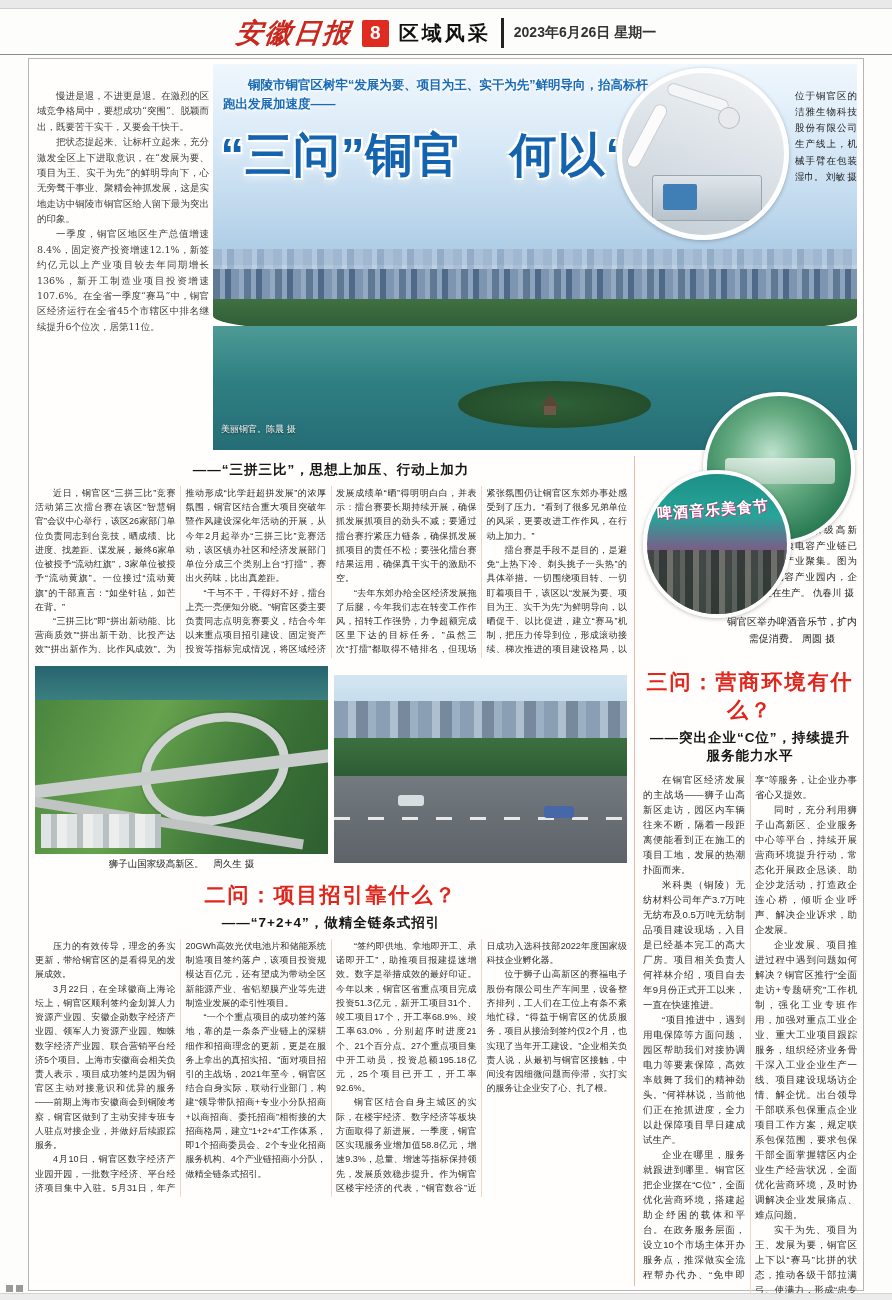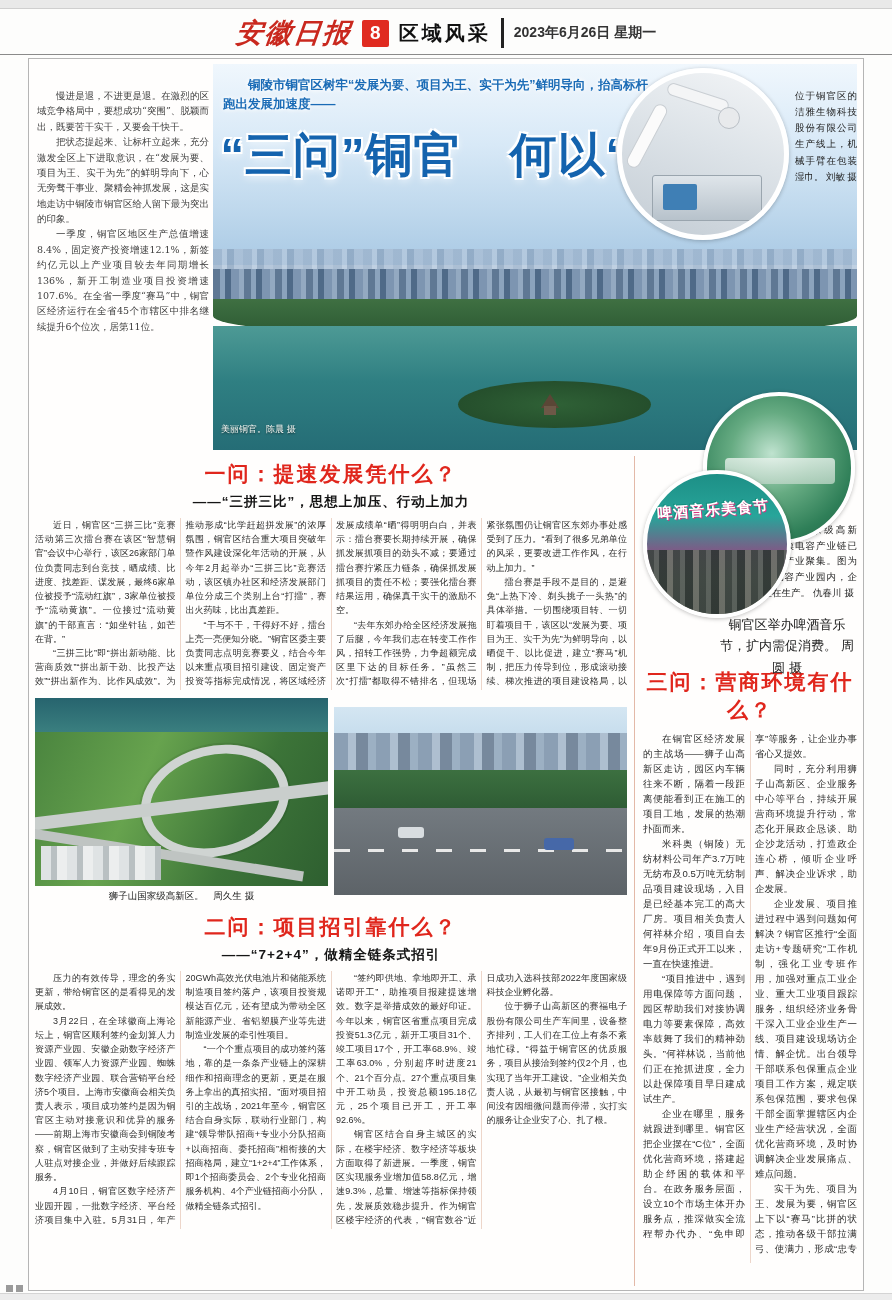--- a/index.html
+++ b/index.html
@@ -88,21 +88,21 @@
   .sec2-body { height:258px; margin-top:7px; }
 
   
   .circles { position:relative; height:208px; }
   .film-circle { position:absolute; top:-64px; right:2px; width:152px; height:152px; border-radius:50%; border:4px solid #fff; box-shadow:0 1px 4px rgba(0,0,0,.25); background:radial-gradient(circle at 45% 40%,#bfe3cf 0%,#66ab82 35%,#2f7f58 70%,#1f5e42 100%); z-index:3; }
   .film-circle:after { content:""; position:absolute; left:18px; top:62px; width:110px; height:26px; background:linear-gradient(180deg,#e8f2ec,#bcd6c6); border-radius:4px; opacity:.8; }
   .beer-circle { position:absolute; top:14px; left:0px; width:148px; height:148px; border-radius:50%; border:4px solid #fff; box-shadow:0 1px 4px rgba(0,0,0,.25); background:linear-gradient(180deg,#1d8f86 0%,#27a59a 30%,#7e5a86 55%,#6b6f62 75%,#4c5349 100%); overflow:hidden; z-index:4; }
   .beer-text { position:absolute; left:10px; top:26px; width:130px; color:#fff; font-weight:900; font-size:15px; letter-spacing:1px; text-shadow:1px 1px 0 #d4377e,-1px -1px 0 #128f7e; transform:rotate(-4deg); }
   .beer-circle .crowd { position:absolute; bottom:0; left:0; right:0; height:46%; background:repeating-linear-gradient(90deg,#3c4440 0 7px,#5a615c 7px 12px,#2e3633 12px 20px,#6d7069 20px 26px); opacity:.9; }
   .film-caption { position:absolute; top:66px; right:0; width:104px; font-family:"DejaVu Serif", serif; font-size:9.5px; line-height:1.65; color:#222; text-align:justify; }
-  .beer-caption { position:absolute; top:158px; left:74px; right:0; font-family:"DejaVu Serif", serif; font-size:13px; line-height:1.65; color:#222; text-align:center; }
+  .beer-caption { position:absolute; top:158px; left:84px; right:0; font-family:"DejaVu Serif", serif; font-size:10px; line-height:1.65; color:#222; text-align:center; }
 
   .sec3 { margin-top:4px; }
   .sec3-body { height:532px; margin-top:7px; font-size:9.5px; }
 </style>
 </head>
 <body>
 
 <div class="page">
   <div class="top-strip"></div>
 
@@ -144,21 +144,20 @@
           <div class="machine"></div>
         </div>
         <div class="robot-caption">位于铜官区的洁雅生物科技股份有限公司生产线上，机械手臂在包装湿巾。 刘敏 摄</div>
       </div>
     </div>
 
     <div class="body-row">
 
       <div class="left-region">
         <section class="sec1">
-          <h2 class="sec-title">一问：提速发展凭什么？</h2>
           <h3 class="sec-sub">——“三拼三比”，思想上加压、行动上加力</h3>
           <div class="cols cols4 sec1-body">
               <p>近日，铜官区“三拼三比”竞赛活动第三次擂台赛在该区“智慧铜官”会议中心举行，该区26家部门单位负责同志到台竞技，晒成绩、比进度、找差距、谋发展，最终6家单位被授予“流动红旗”，3家单位被授予“流动黄旗”。一位接过“流动黄旗”的干部直言：“如坐针毡，如芒在背。”</p>
               <p>“三拼三比”即“拼出新动能、比营商质效”“拼出新干劲、比投产达效”“拼出新作为、比作风成效”。为推动形成“比学赶超拼发展”的浓厚氛围，铜官区结合重大项目突破年暨作风建设深化年活动的开展，从今年2月起举办“三拼三比”竞赛活动，该区镇办社区和经济发展部门单位分成三个类别上台“打擂”，赛出火药味，比出真差距。</p>
               <p>“干与不干，干得好不好，擂台上亮一亮便知分晓。”铜官区委主要负责同志点明竞赛要义，结合今年以来重点项目招引建设、固定资产投资等指标完成情况，将区域经济发展成绩单“晒”得明明白白，并表示：擂台赛要长期持续开展，确保抓发展抓项目的劲头不减；要通过擂台赛拧紧压力链条，确保抓发展抓项目的责任不松；要强化擂台赛结果运用，确保真干实干的激励不空。</p>
               <p>“去年东郊办给全区经济发展拖了后腿，今年我们志在转变工作作风，招转工作强势，力争超额完成区里下达的目标任务。”虽然三次“打擂”都取得不错排名，但现场紧张氛围仍让铜官区东郊办事处感受到了压力。“看到了很多兄弟单位的风采，更要改进工作作风，在行动上加力。”</p>
               <p>擂台赛是手段不是目的，是避免“上热下冷、剃头挑子一头热”的具体举措。一切围绕项目转、一切盯着项目干，该区以“发展为要、项目为王、实干为先”为鲜明导向，以晒促干、以比促进，建立“赛马”机制，把压力传导到位，形成滚动接续、梯次推进的项目建设格局，以思想上加压推动发展提速、项目招引提质。</p>
             </div>
         </section>
 
@@ -206,20 +205,21 @@
           <div class="beer-circle">
             <span class="beer-text">啤酒音乐美食节</span>
             <div class="crowd"></div>
           </div>
           <div class="film-caption">在狮子山国家级高新区，薄膜电容产业链已经形成产业聚集。图为薄膜电容产业园内，企业正在生产。 仇春川 摄</div>
           <div class="beer-caption">铜官区举办啤酒音乐节，扩内需促消费。 周圆 摄</div>
         </div>
 
         <section class="sec3">
           <h2 class="sec-title">三问：营商环境有什么？</h2>
+          <h3 class="sec-sub">——突出企业“C位”，持续提升服务能力水平</h3>
           <div class="cols cols2 sec3-body">
               <p>在铜官区经济发展的主战场——狮子山高新区走访，园区内车辆往来不断，隔着一段距离便能看到正在施工的项目工地，发展的热潮扑面而来。</p>
               <p>米科奥（铜陵）无纺材料公司年产3.7万吨无纺布及0.5万吨无纺制品项目建设现场，入目是已经基本完工的高大厂房。项目相关负责人何祥林介绍，项目自去年9月份正式开工以来，一直在快速推进。</p>
               <p>“项目推进中，遇到用电保障等方面问题，园区帮助我们对接协调电力等要素保障，高效率鼓舞了我们的精神劲头。”何祥林说，当前他们正在抢抓进度，全力以赴保障项目早日建成试生产。</p>
               <p>企业在哪里，服务就跟进到哪里。铜官区把企业摆在“C位”，全面优化营商环境，搭建起助企纾困的载体和平台。在政务服务层面，设立10个市场主体开办服务点，推深做实全流程帮办代办、“免申即享”等服务，让企业办事省心又提效。</p>
               <p>同时，充分利用狮子山高新区、企业服务中心等平台，持续开展营商环境提升行动，常态化开展政企恳谈、助企沙龙活动，打造政企连心桥，倾听企业呼声、解决企业诉求，助企发展。</p>
               <p>企业发展、项目推进过程中遇到问题如何解决？铜官区推行“全面走访+专题研究”工作机制，强化工业专班作用，加强对重点工业企业、重大工业项目跟踪服务，组织经济业务骨干深入工业企业生产一线、项目建设现场访企情、解企忧。出台领导干部联系包保重点企业项目工作方案，规定联系包保范围，要求包保干部全面掌握辖区内企业生产经营状况，全面优化营商环境，及时协调解决企业发展痛点、难点问题。</p>
               <p>实干为先、项目为王、发展为要，铜官区上下以“赛马”比拼的状态，推动各级干部拉满弓、使满力，形成“忠专实、勤正廉”鲜明导向，奋力为全面建设现代化美好安徽贡献力量。</p>
             </div>
 

